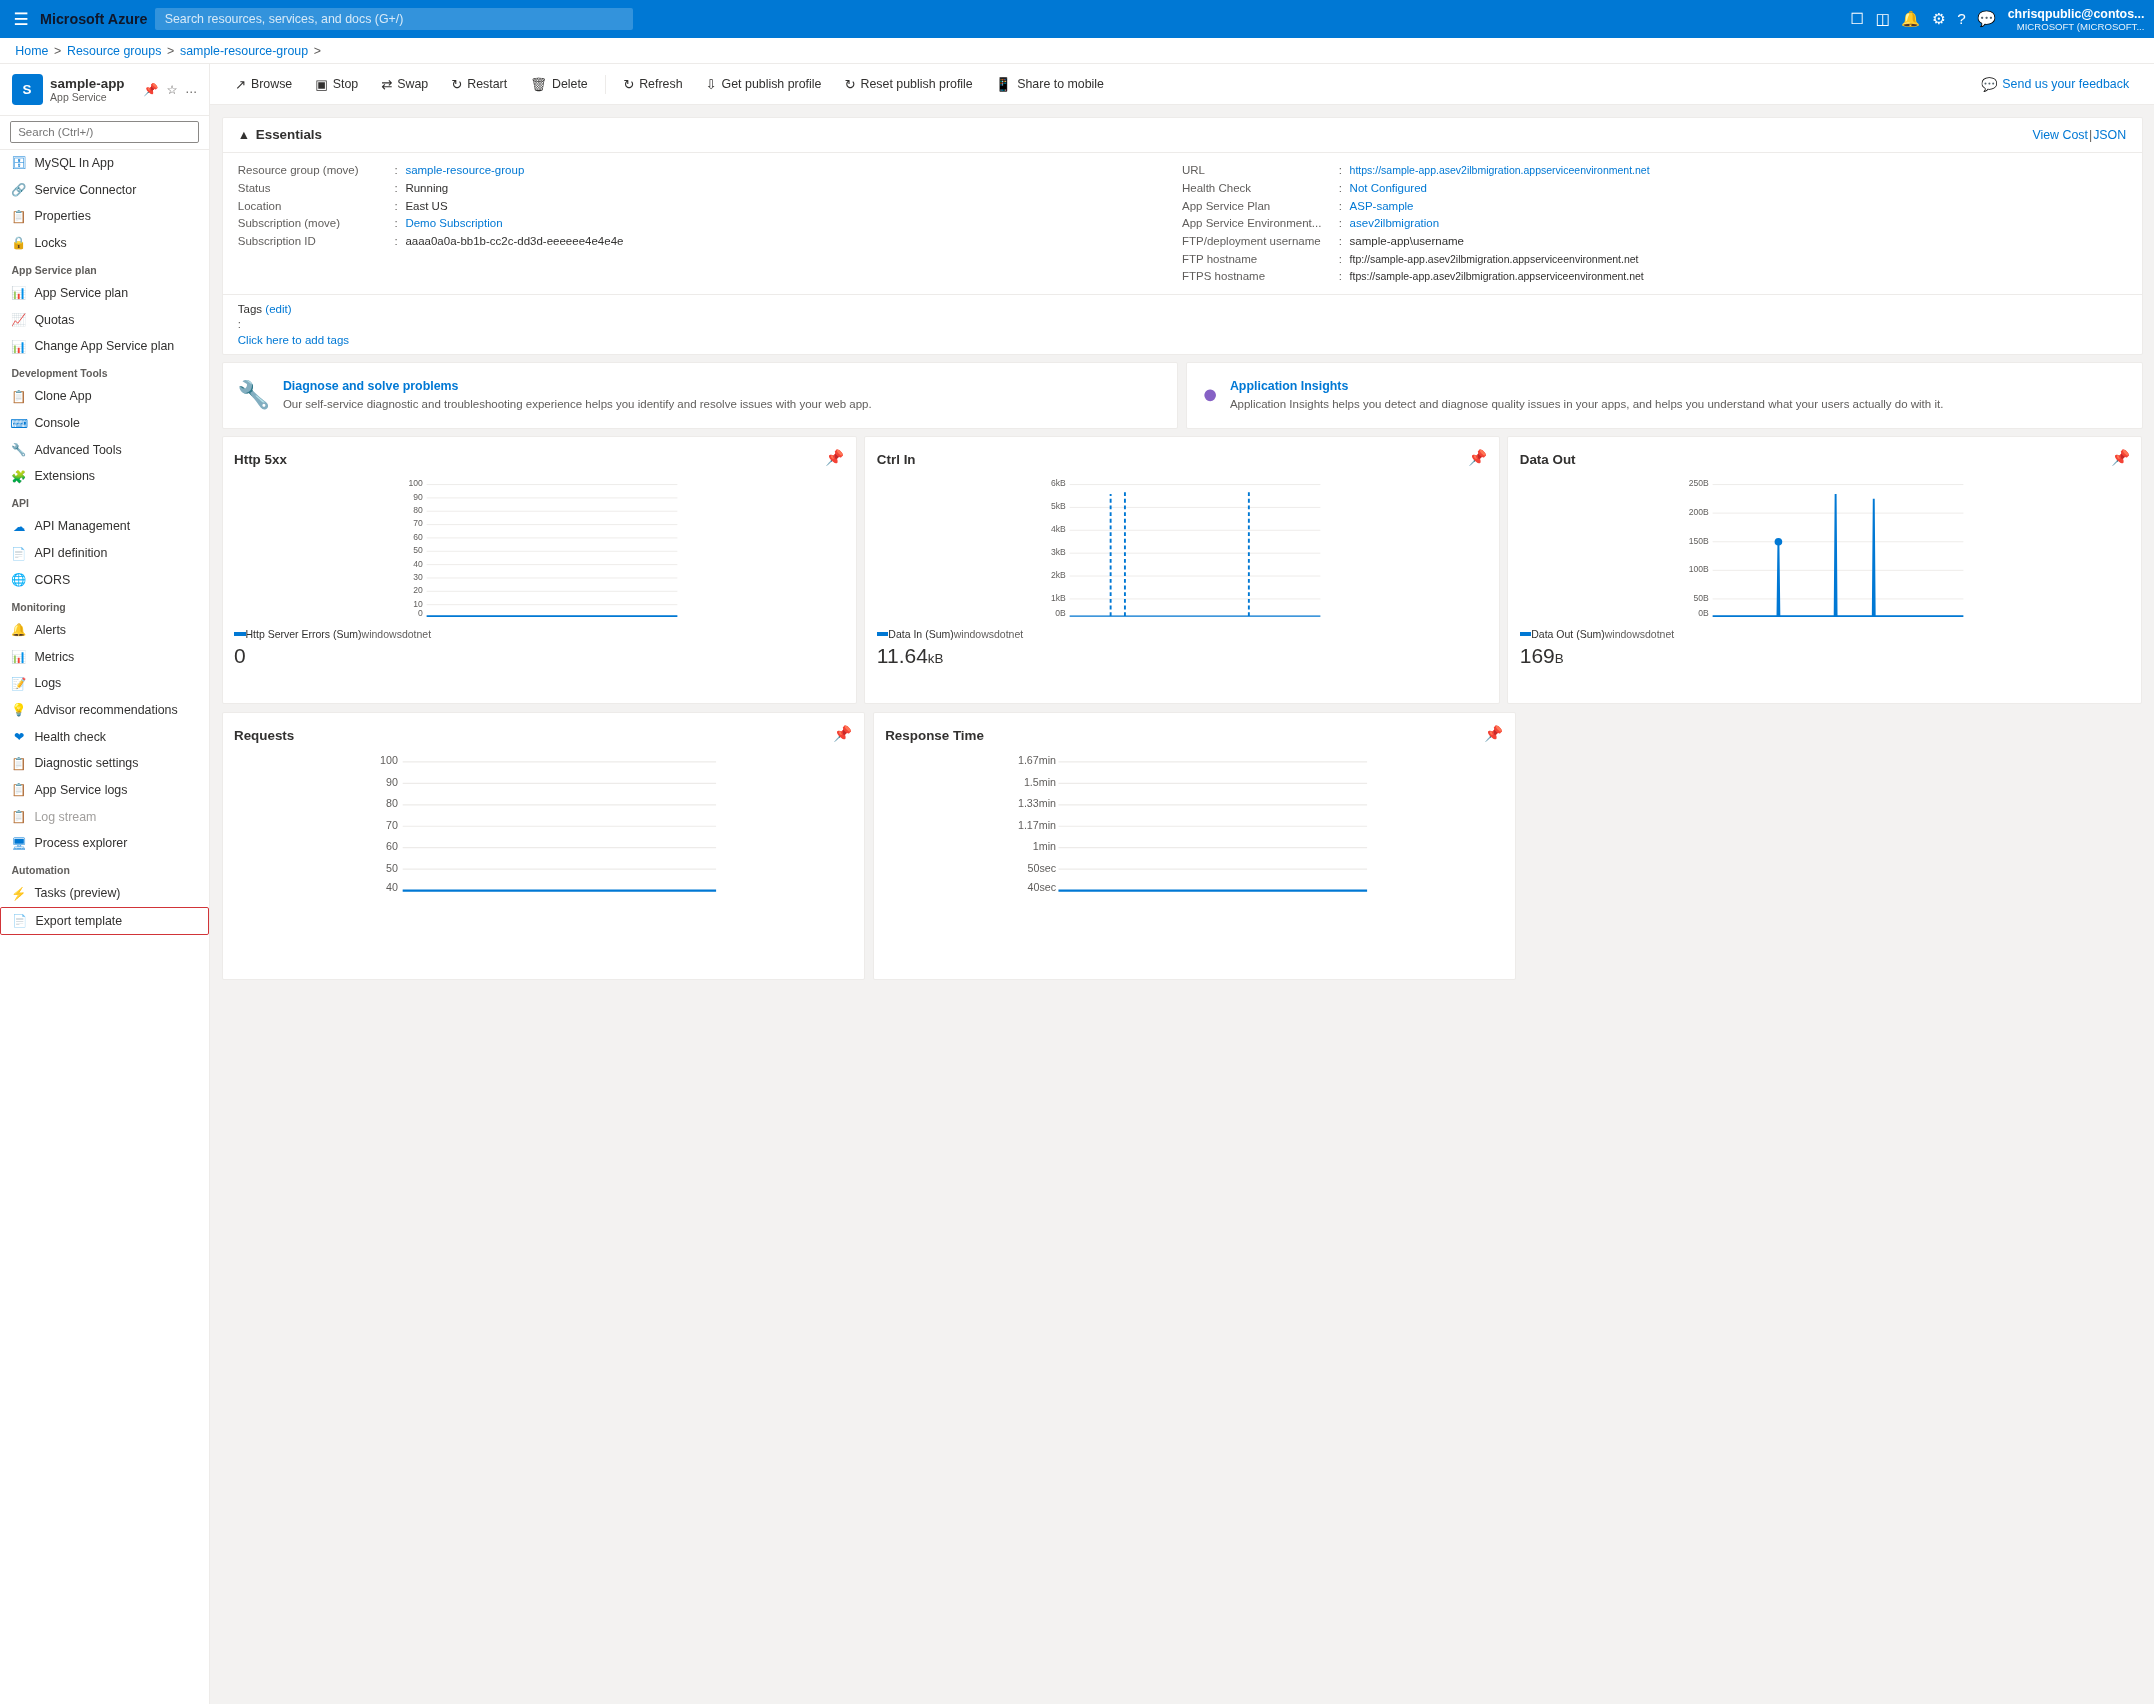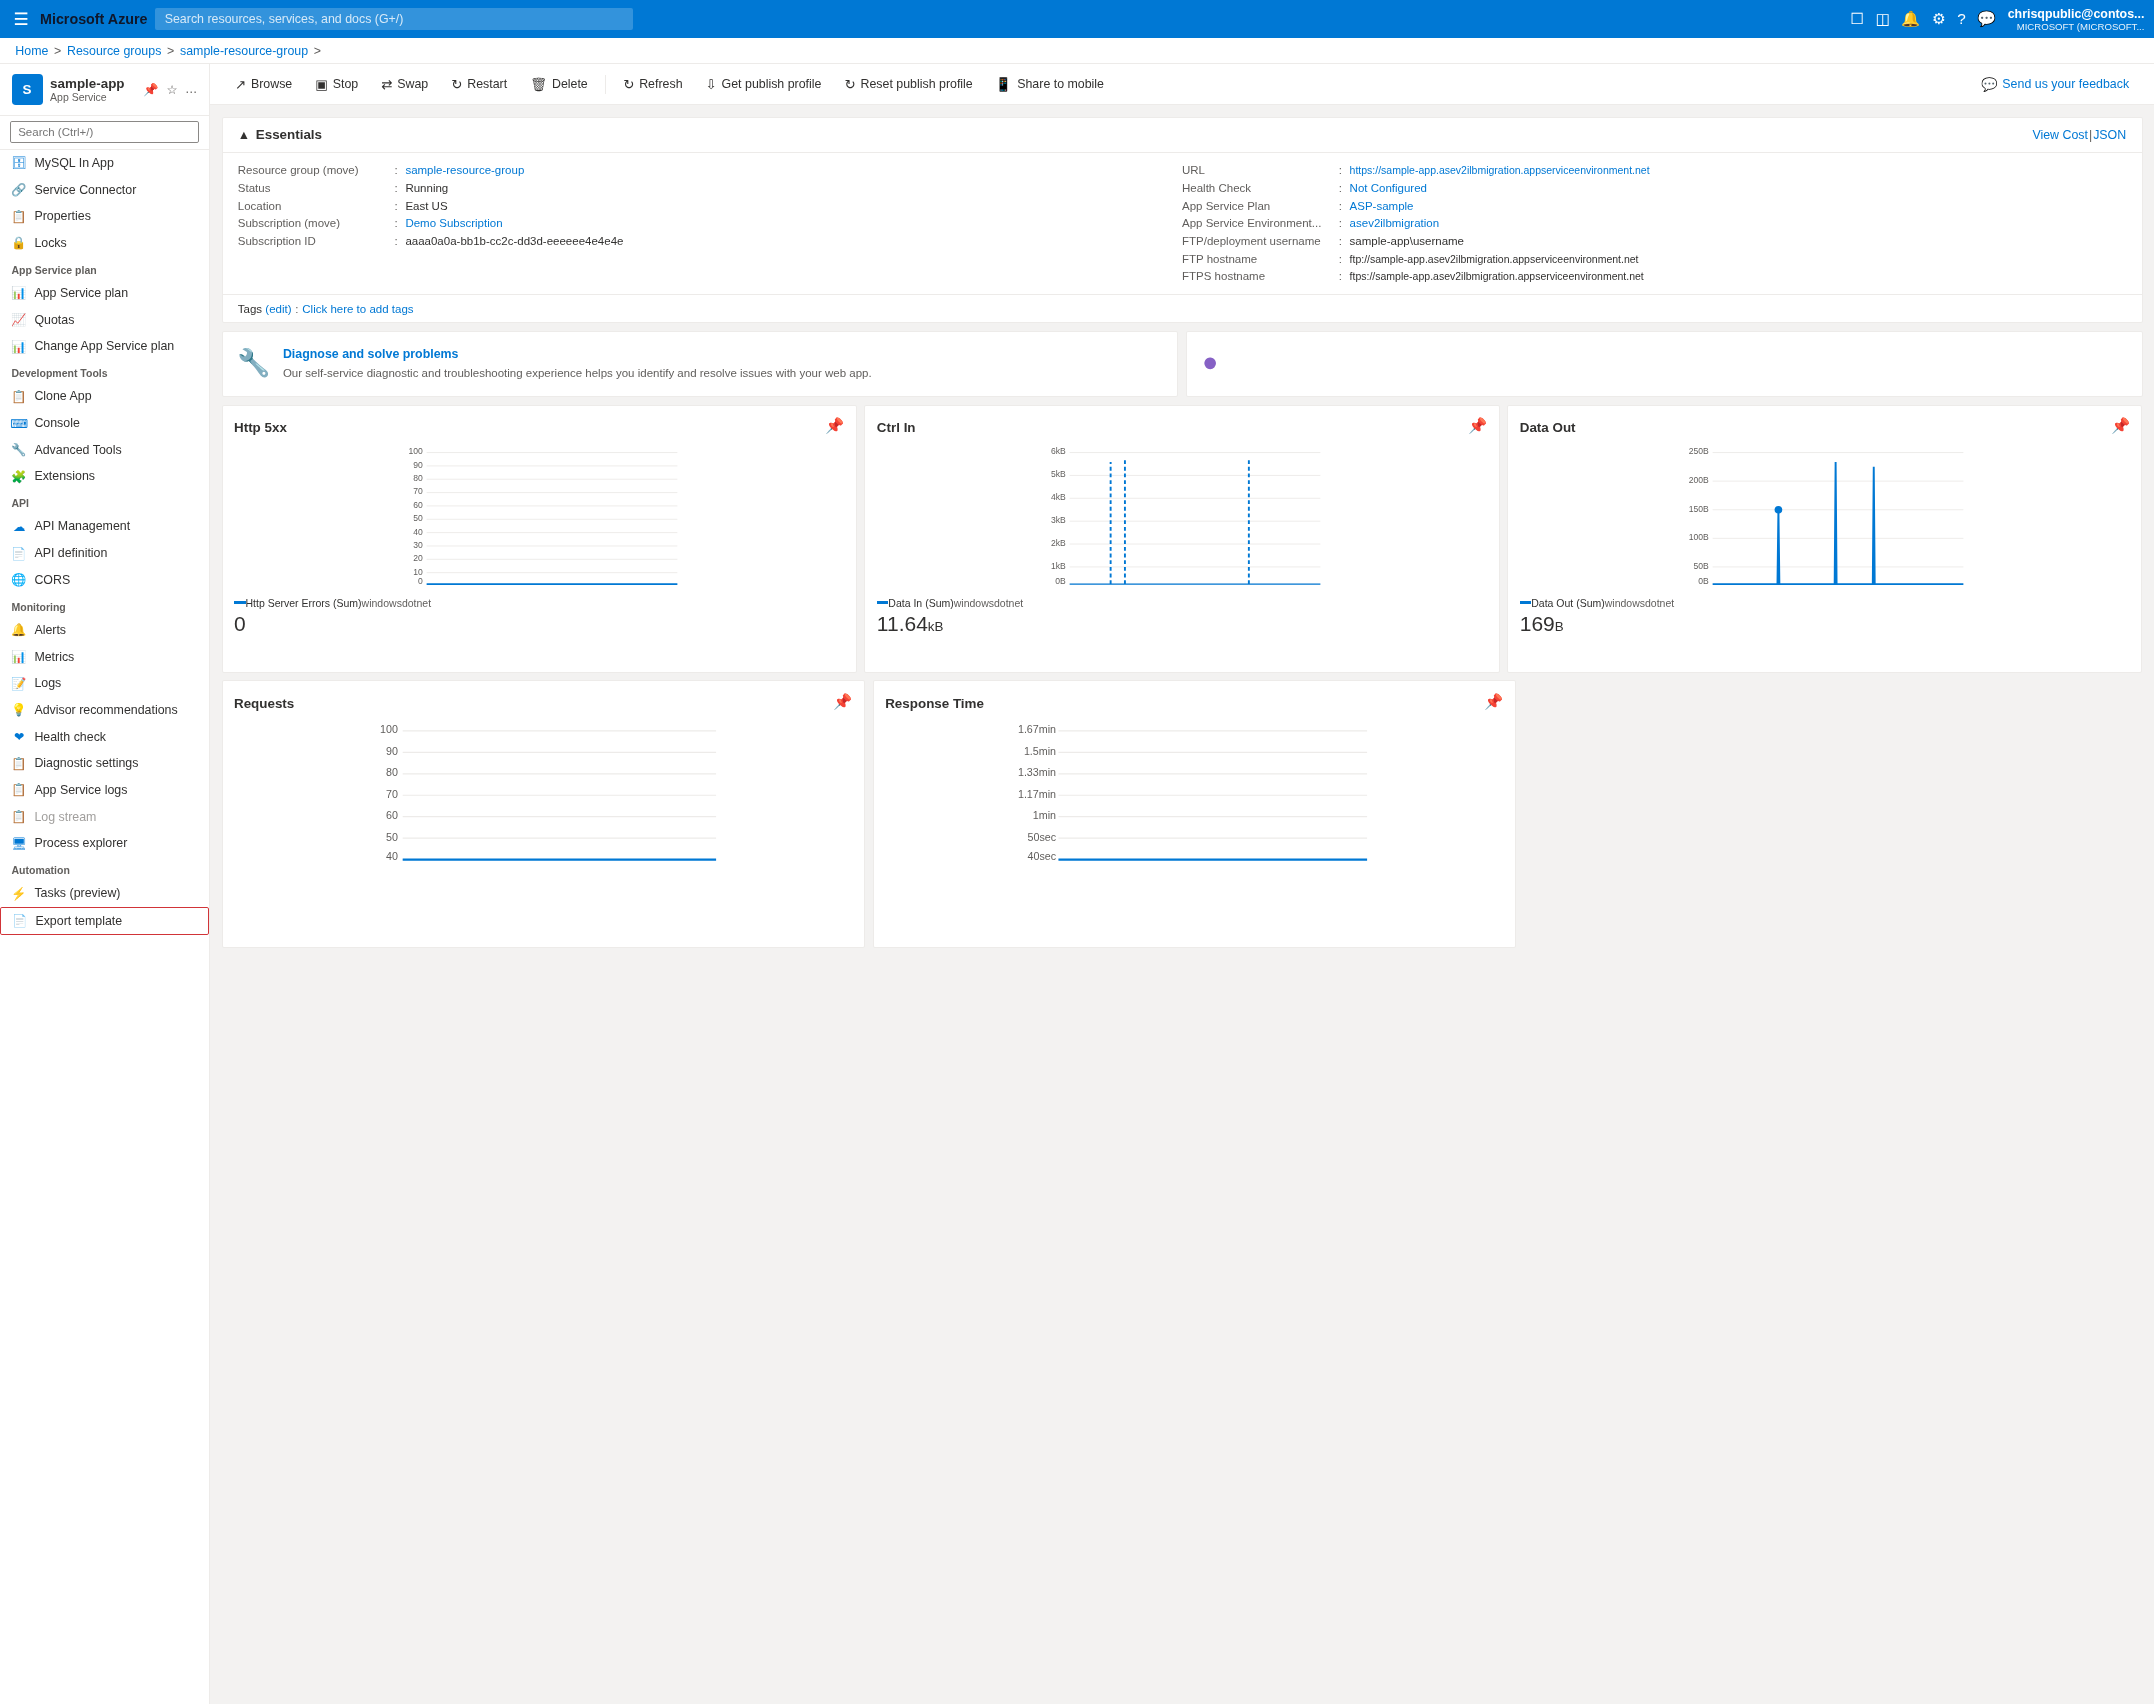--- a/index.html
+++ b/index.html
@@ -56,21 +56,21 @@
     .essentials-panel { background: white; margin: 11.5px 11.5px 0 11.5px; border: 1px solid #edebe9; border-radius: 1.9px; }
     .essentials-header { padding: 9.6px 15.3px; display: flex; align-items: center; justify-content: space-between; border-bottom: 1px solid #edebe9; }
     .essentials-title { font-weight: 600; font-size: 13.4px; }
     .essentials-actions { display: flex; gap: 1px; font-size: 12.4px; color: #0078d4; }
     .essentials-content { padding: 11.5px 15.3px; display: grid; grid-template-columns: 1fr 1fr; gap: 0; }
     .essentials-col { display: flex; flex-direction: column; gap: 5.7px; }
     .essentials-row { display: flex; align-items: baseline; gap: 3.8px; font-size: 11.5px; }
     .essentials-label { color: #605e5c; min-width: 153px; flex-shrink: 0; }
     .essentials-value { color: #323130; }
     .essentials-value.link { color: #0078d4; cursor: pointer; }
-    .essentials-tags { padding: 7.6px 15.3px; border-top: 1px solid #edebe9; font-size: 11.5px; display: flex; gap: 3.8px; }
+    .essentials-tags { padding: 7.6px 15.3px; border-top: 1px solid #edebe9; font-size: 11.5px; display: flex; gap: 3.8px; flex-direction: column; }
 
     
     .cards-row { display: flex; gap: 7.6px; padding: 7.6px 11.5px; }
     .promo-card { flex: 1; background: white; border: 1px solid #edebe9; border-radius: 1.9px; padding: 15.3px; display: flex; gap: 11.5px; align-items: flex-start; cursor: pointer; }
     .promo-icon { font-size: 27px; flex-shrink: 0; }
     .promo-content { }
     .promo-title { color: #0078d4; font-weight: 600; font-size: 12.4px; margin-bottom: 3.8px; }
     .promo-desc { font-size: 11.5px; color: #605e5c; line-height: 1.4; }
 
     
@@ -401,20 +401,24 @@
     <div class="cards-row">
       <div class="promo-card">
         <div class="promo-icon">🔧</div>
         <div class="promo-content">
           <div class="promo-title">Diagnose and solve problems</div>
           <div class="promo-desc">Our self-service diagnostic and troubleshooting experience helps you identify and resolve issues with your web app.</div>
         </div>
       </div>
       <div class="promo-card">
         <div class="promo-icon" style="color:#8661c5;">●</div>
+        <div class="promo-content">
+          <div class="promo-title">Application Insights</div>
+          <div class="promo-desc">Application Insights helps you detect and diagnose quality issues in your apps, and helps you understand what your users actually do with it.</div>
+        </div>
       </div>
     </div>
 
     <div class="metrics-section">
 
       <div class="metric-card">
         <div class="metric-header">
           <span class="metric-title">Http 5xx</span>
           <span class="metric-pin">📌</span>
         </div>

